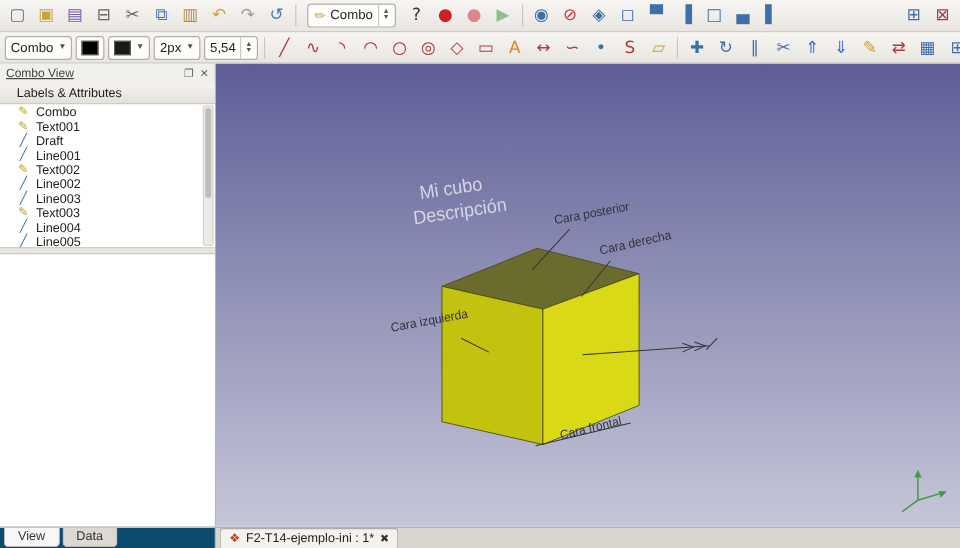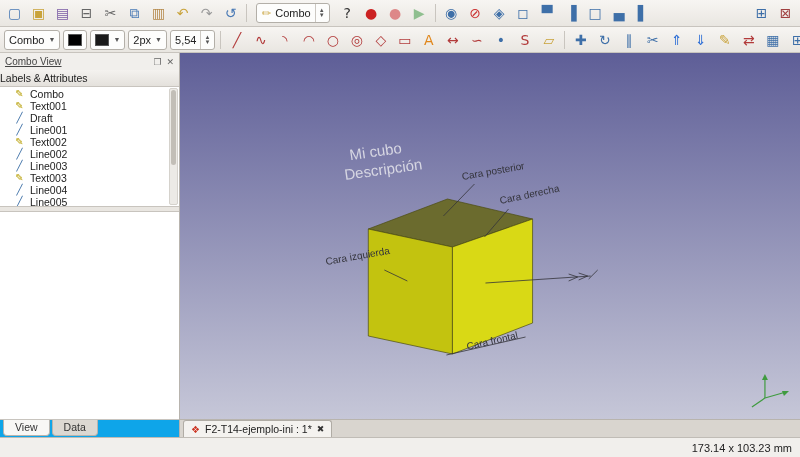--- a/index.html
+++ b/index.html
@@ -38,39 +38,39 @@
                     font-size:10px; color:#444; gap:5px; }
   .panel-title { flex:1;text-decoration:underline; }
   .panel-titlebar-icon { font-size:9px; color:#666; }
   .panel-tabs { height:20px; flex:none; display:flex; align-items:flex-end; padding:0 3px; gap:2px;
                 background:#e9e6e1; border-bottom:1px solid #c8c4be; }
   .panel-tab { padding:2px 9px 1px; font-size:10.5px; border:1px solid #b8b4ae; border-bottom:none;
                border-radius:3px 3px 0 0; background:#dcd8d2; color:#333; }
   .panel-tab.active { background:#f6f4f1; }
   .tree-header { height:17px; flex:none; background:linear-gradient(#f4f2ef,#e4e1dc);
                  border-bottom:1px solid #c8c4be; display:flex; align-items:center;
-                 padding:0 0; font-size:10.5px; color:#222; }
+                 padding:0 14px; font-size:10.5px; color:#222; }
   .tree { height:120px; flex:none; background:#fff; position:relative; overflow:hidden;
           border-bottom:1px solid #c8c4be; padding-top:1px; }
   .tree-row { display:flex; align-items:center; height:12px; padding-left:14px; gap:5px;
               font-size:10.5px; }
   .tree-icon { width:11px; text-align:center; font-size:10px; line-height:1;
                font-family:"DejaVu Sans",sans-serif; }
   .tree-scrollbar { position:absolute; right:1px; top:1px; bottom:1px; width:9px;
                     background:#eceae6; border:1px solid #d5d2cc; border-radius:2px; }
   .tree-thumb { position:absolute; left:1px; right:1px; top:1px; height:65%;
                 background:#c2beb7; border-radius:3px; }
   .panel-gap { height:5px; flex:none; background:#e9e6e1; border-bottom:1px solid #c8c4be; }
   .prop-header { height:17px; flex:none; display:flex; background:linear-gradient(#f4f2ef,#e4e1dc);
                  border-bottom:1px solid #c8c4be; font-size:10.5px; }
   .prop-col { flex:1; display:flex; align-items:center; padding:0 5px; border-right:1px solid #c8c4be; }
   .prop-col:last-child { border-right:none; }
   .prop-body { flex:1; background:#fff; min-height:0; }
   .bottom-tabs { height:18px; flex:none; display:flex; align-items:flex-start; padding:0 3px; gap:2px;
-                 background:#0ea5e9; border-top:1px solid #c8c4be; }
+                 background:#0c4a6e; border-top:1px solid #c8c4be; }
   .bottom-tab { padding:1px 11px 2px; font-size:10.5px; border:1px solid #b8b4ae; border-top:none;
                 border-radius:0 0 4px 4px; background:#dcd8d2; color:#333; }
   .bottom-tab.active { background:#f8f7f5; }
 
   
   .viewport-area { flex:1; display:flex; flex-direction:column; min-width:0; }
   .viewport-wrap { flex:1; min-height:0; position:relative; }
   .viewport-wrap svg { position:absolute; inset:0; width:100%; height:100%; display:block; }
   .doc-tabbar { height:18px; flex:none; background:#d9d5cf; border-top:1px solid #b8b4ae;
                 display:flex; align-items:flex-end; padding:0 0 0 3px; }
@@ -422,16 +422,13 @@
       <div class="doc-tabbar">
         <div class="doc-tab">
           <span class="doc-icon" style="color: rgb(204, 51, 34);">❖</span>
           <span>F2-T14-ejemplo-ini : 1*</span>
           <span class="doc-close">✖</span>
         </div>
       </div>
     </div>
   </div>
 
-  <div class="status-bar">
-    <span>173.14 x 103.23 mm</span>
-  </div>
 </div>
 
 </body></html>

